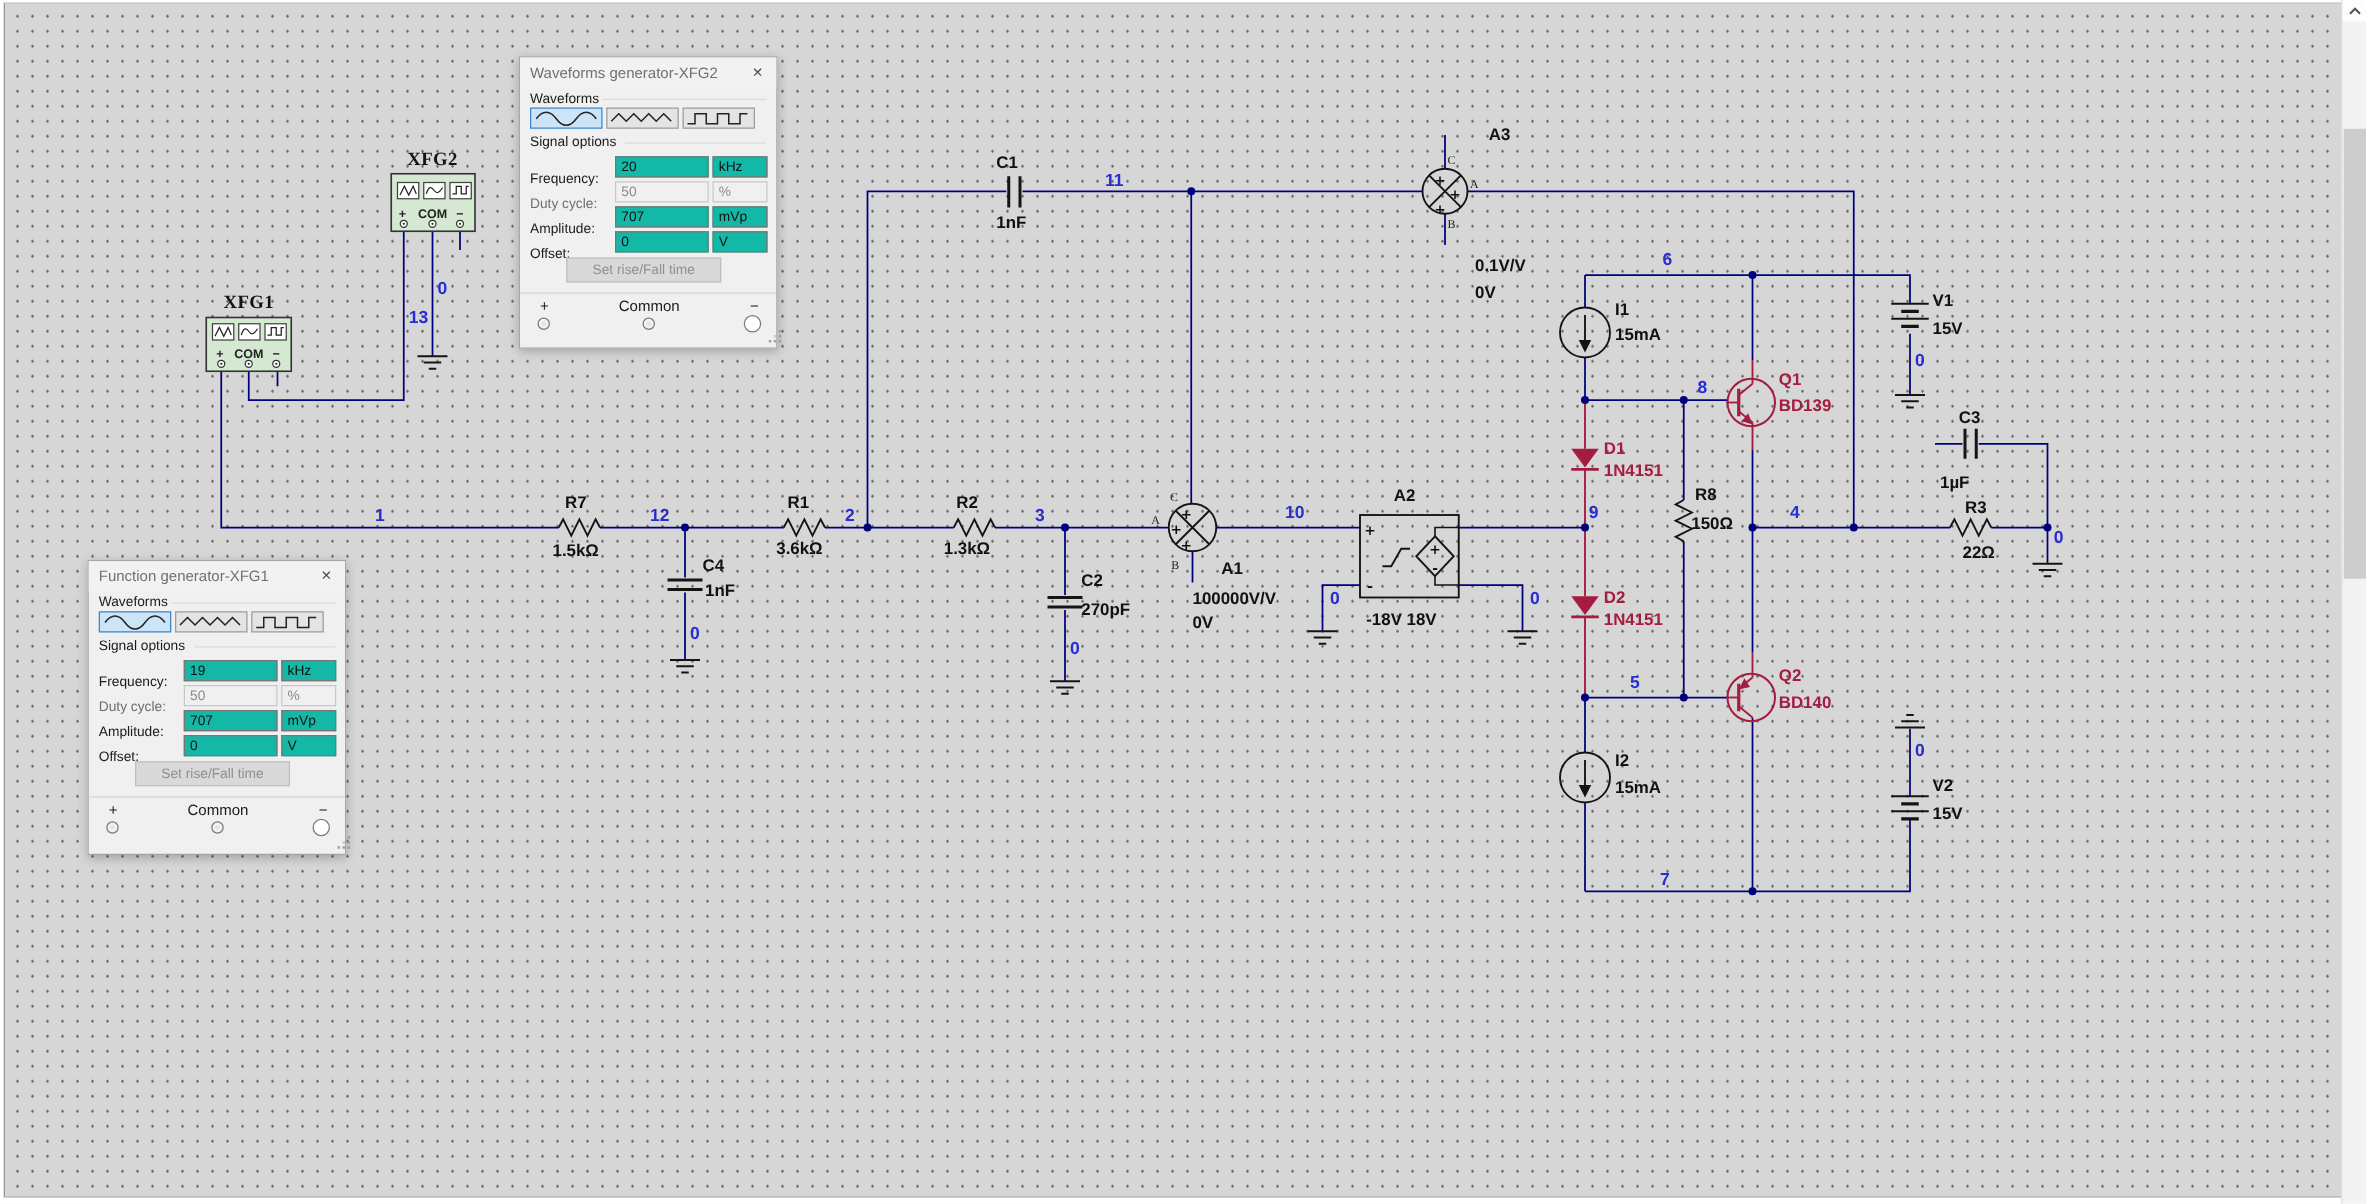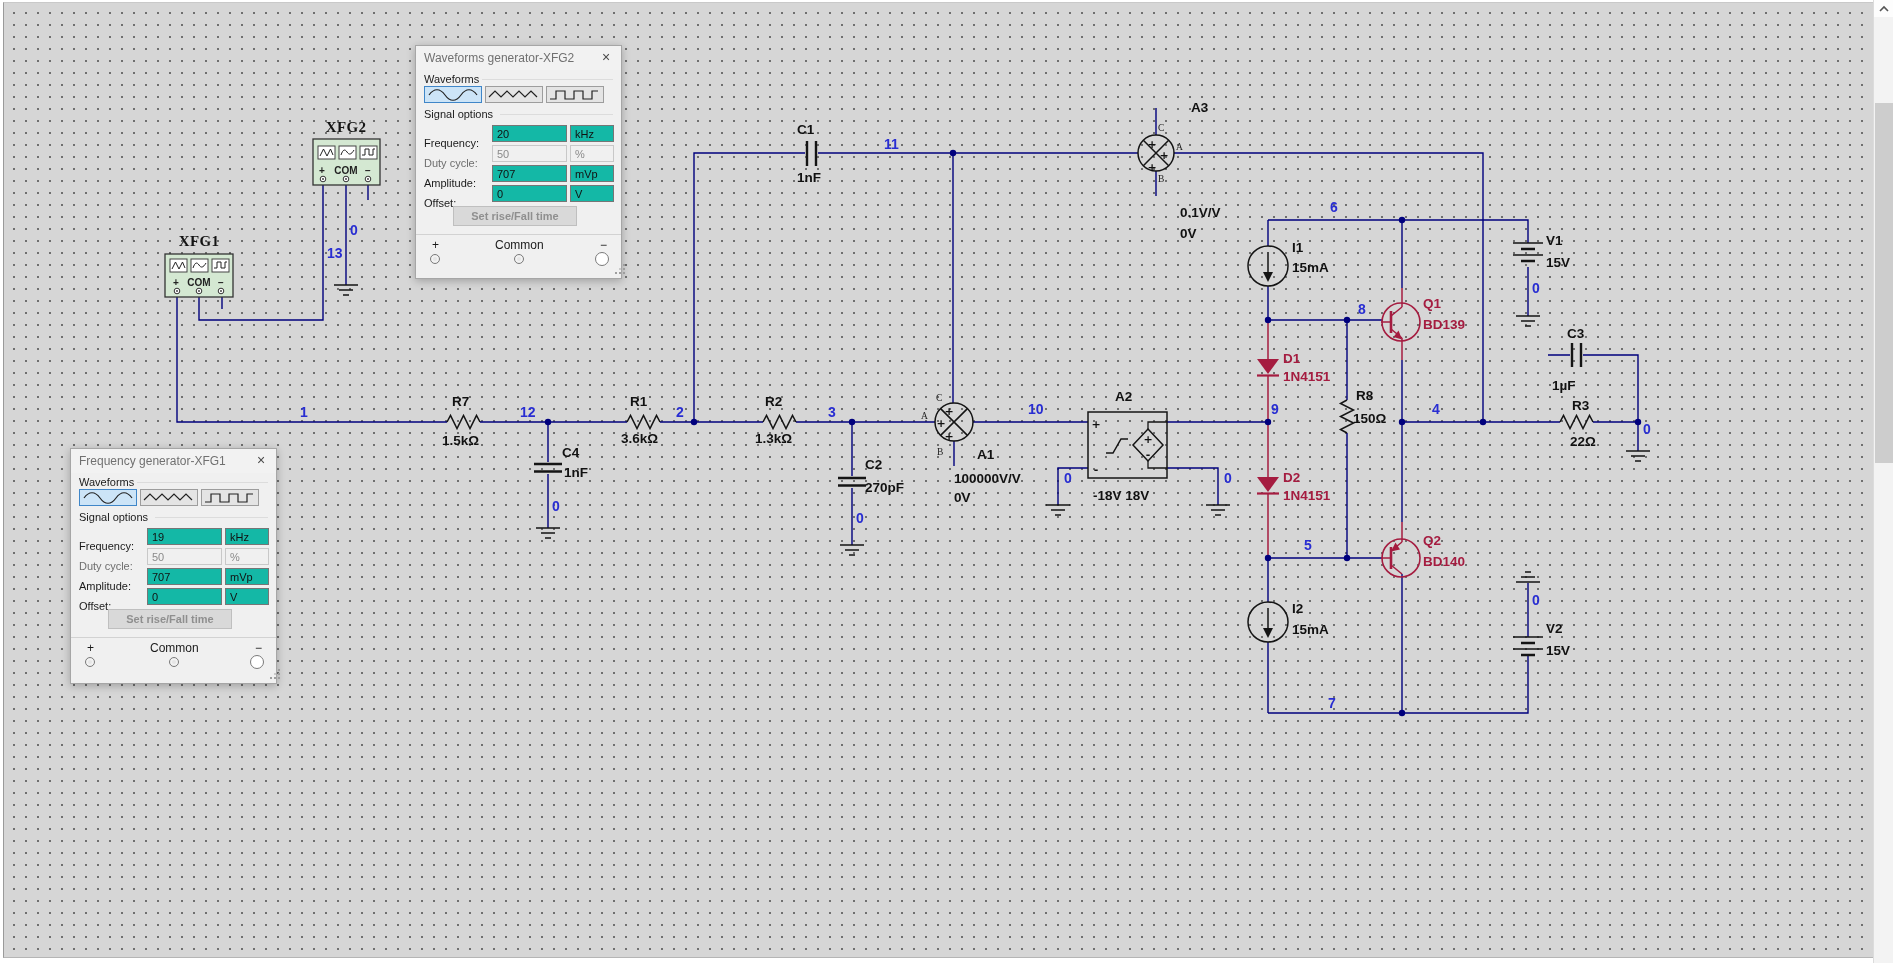--- a/index.html
+++ b/index.html
@@ -33,21 +33,21 @@
   .wbtn svg{display:block;}
   .srow{position:absolute;left:0;height:17px;width:100%;}
   .srow .rlabel{position:absolute;left:8px;top:12px;}
   .vbox{position:absolute;box-sizing:border-box;height:17px;border:1px solid #767676;background:#14b8a6;
     font:400 11px "Liberation Sans",sans-serif;color:#111;padding:0 0 0 4px;top:0;}
   .vbox.val{left:76px;width:75px;}
   .vbox.unit{left:154px;width:44px;}
   .srow.dis .rlabel{color:#6e6e6e;}
   .srow.dis .vbox{background:#f0f0f0;border-color:#c8c8c8;color:#8a8a8a;}
   .risebtn{position:absolute;left:37px;top:160px;width:124px;height:20px;background:#d9d9d9;
-    border:1px solid #bfbfbf;color:#8f8f8f;text-align:center;line-height:18px;font-size:11px;box-sizing:border-box;font-weight:bold;}
+    border:1px solid #bfbfbf;color:#8f8f8f;text-align:center;line-height:18px;font-size:11px;box-sizing:border-box;}
   .botsep{position:absolute;left:0;top:188px;width:100%;height:1px;background:#d2d2d2;}
   .term-lbl{position:absolute;top:192px;font-size:12px;color:#1a1a1a;}
   .radio{position:absolute;top:208px;border:1px solid #7a7a7a;border-radius:50%;box-sizing:border-box;}
   .radio.sm{width:10px;height:10px;background:#e6e6e6;box-shadow:inset 0 0 0 2px #f2f2f2;}
   .radio.lg{width:14px;height:14px;background:#ffffff;top:206px;}
   .grip{position:absolute;right:4px;bottom:4px;width:2px;height:2px;background:#9e9e9e;
     box-shadow:4px 0 #9e9e9e,8px 0 #9e9e9e,8px -4px #9e9e9e,4px -4px #c9c9c9,8px -8px #9e9e9e;}
   
   #vscroll{position:absolute;left:1873px;top:0;width:20px;height:963px;background:#f3f3f3;z-index:6;
     border-left:1px solid #dcdcdc;}
@@ -411,21 +411,21 @@
     <div class="term-lbl" style="left:79px;">Common</div>
     <div class="term-lbl" style="right:14px;">−</div>
     <div class="radio sm" style="left:14px;"></div>
     <div class="radio sm" style="left:98px;"></div>
     <div class="radio lg" style="right:12px;"></div>
     <div class="grip"></div>
   </div>
 
   <div class="fgdlg" style="left:70px;top:448px;height:234px;">
     <div class="titlebar">
-      <span>Frequency generator-XFG1</span>
+      <span>Function generator-XFG1</span>
       <div class="close">×</div>
     </div>
     <div class="grplabel" style="top:27px;">Waveforms</div>
     <div class="grpline" style="left:66px;top:33px;width:131px;"></div>
     <div class="wavebtns">
       <div class="wbtn sel">
           <svg width="56" height="15" viewBox="0 0 56 15">
             <path d="M4 8 C9 1,15 1,20 8 C25 15,31 15,36 8 C41 1,47 1,52 8" fill="none" stroke="#222" stroke-width="1.2"></path>
           </svg>
         </div>

